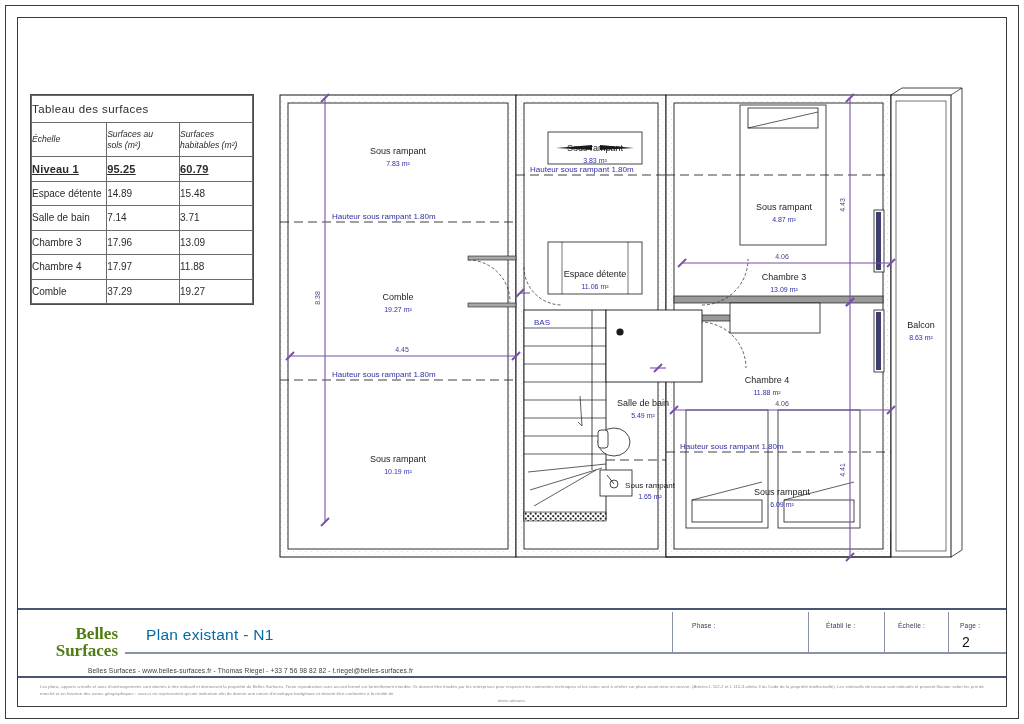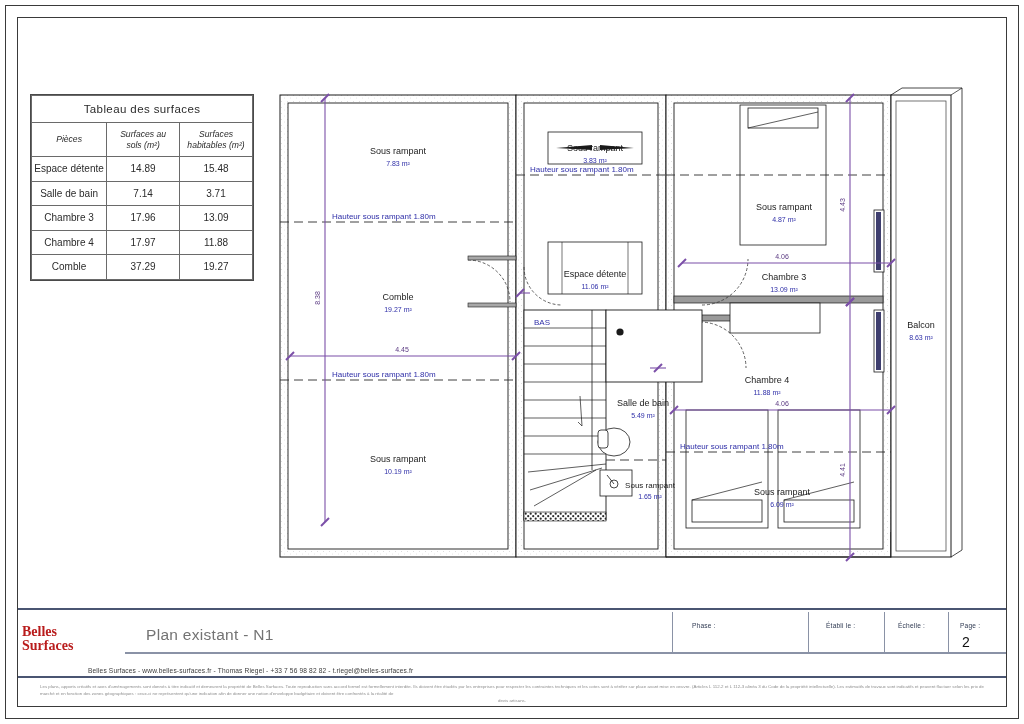--- a/index.html
+++ b/index.html
@@ -29,21 +29,20 @@
   
   .surf-table {
     position: absolute; left: 30px; top: 94px;
     width: 224px;
     border: 1px solid #4a4a4a;
     background: #fff;
   }
   .surf-table table { border-collapse: collapse; width: 100%; }
   .surf-table td, .surf-table th {
     border: 1px solid #6a6a6a;
-    text-align: center;
     color: #2b2b2b;
     font-weight: normal;
     padding: 0;
   }
   .st-title {
     font-size: 11.5px; height: 27px; letter-spacing: .4px;
   }
   .st-head {
     font-size: 8.6px; font-style: italic; height: 34px; line-height: 1.25;
     padding: 2px 3px;
@@ -64,30 +63,30 @@
   .tb-rule {
     position: absolute; background: #5d6a86;
   }
   #tb-top-rule { left: 18px; top: 608px; width: 988px; height: 2px; background:#4a5572; }
   #tb-mid-rule { left: 125px; top: 652px; width: 881px; height: 1.5px; background:#8a92a6; }
   #tb-bot-rule { left: 18px; top: 676px; width: 988px; height: 1.5px; background:#4a5572; }
 
   #logo {
     position: absolute; left: 22px; top: 625px;
     width: 96px;
-    color: #b91c1c;
+    color: #4d7c0f;
     font-family: "Liberation Serif", serif;
     font-weight: bold;
-    font-size: 14px;
+    font-size: 17px;
     line-height: 1.02;
-    text-align: left;
+    text-align: right;
   }
   #plan-title {
     position: absolute; left: 146px; top: 626px;
-    font-size: 15.5px; color: #737373; letter-spacing: .3px;
+    font-size: 15.5px; color: #0369a1; letter-spacing: .3px;
   }
   #contact-line {
     position: absolute; left: 88px; top: 667px;
     font-size: 6.6px; color: #3c3c3c; letter-spacing: .15px;
   }
   #disclaimer {
     position: absolute; left: 40px; top: 684px;
     width: 944px;
     font-size: 4.4px; line-height: 1.55;
     color: #8e8e8e; text-align: justify;
@@ -111,23 +110,28 @@
   <div class="frame-outer"></div>
   <div class="frame-inner"></div>
 
   <div class="surf-table">
     <table>
       <tbody>
           <tr>
         <td class="st-title" colspan="3">Tableau des surfaces</td>
       </tr>
       <tr>
-        <td class="st-head" style="width:34%">Pièces</td>
+        <td class="st-head" style="width:34%">Échelle</td>
         <td class="st-head" style="width:33%">Surfaces au<br>sols (m²)</td>
         <td class="st-head" style="width:33%">Surfaces<br>habitables (m²)</td>
+      </tr>
+      <tr class="st-level">
+        <td class="st-cell"><span class="u">Niveau 1</span></td>
+        <td class="st-cell"><span class="u">95.25</span></td>
+        <td class="st-cell"><span class="u">60.79</span></td>
       </tr>
       <tr>
         <td class="st-cell st-row-label">Espace détente</td>
         <td class="st-cell">14.89</td>
         <td class="st-cell">15.48</td>
       </tr>
       <tr>
         <td class="st-cell st-row-label">Salle de bain</td>
         <td class="st-cell">7.14</td>
         <td class="st-cell">3.71</td>

